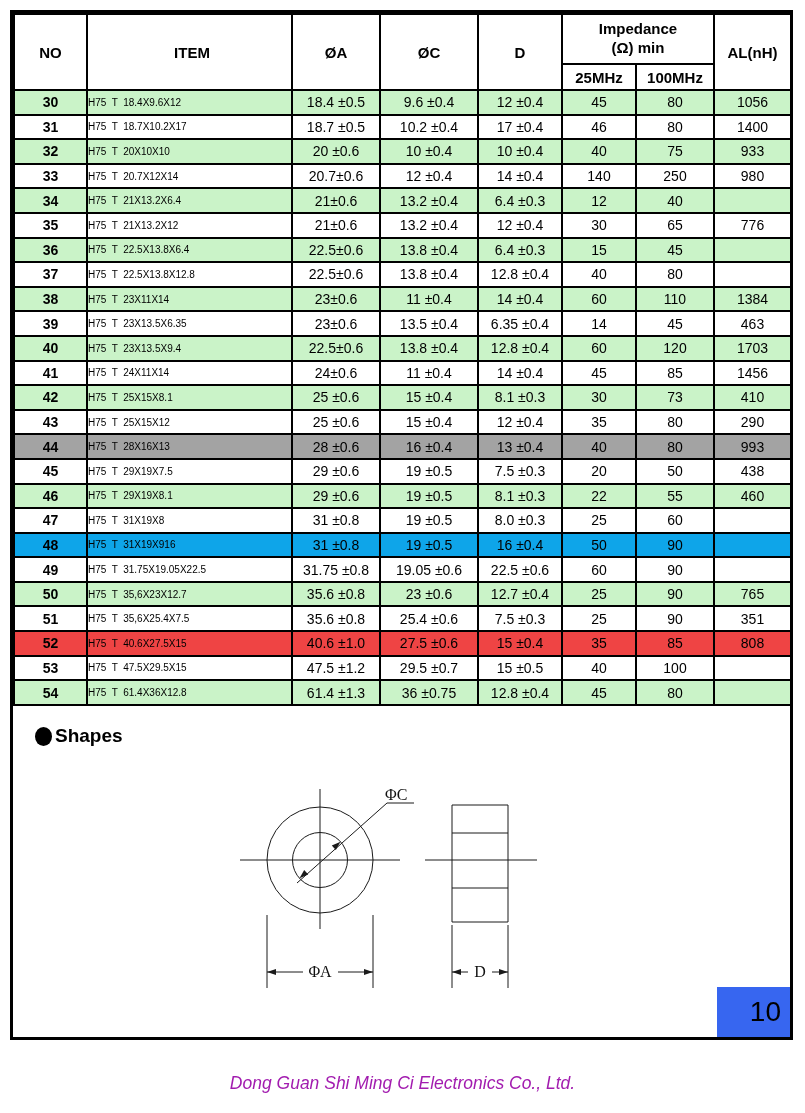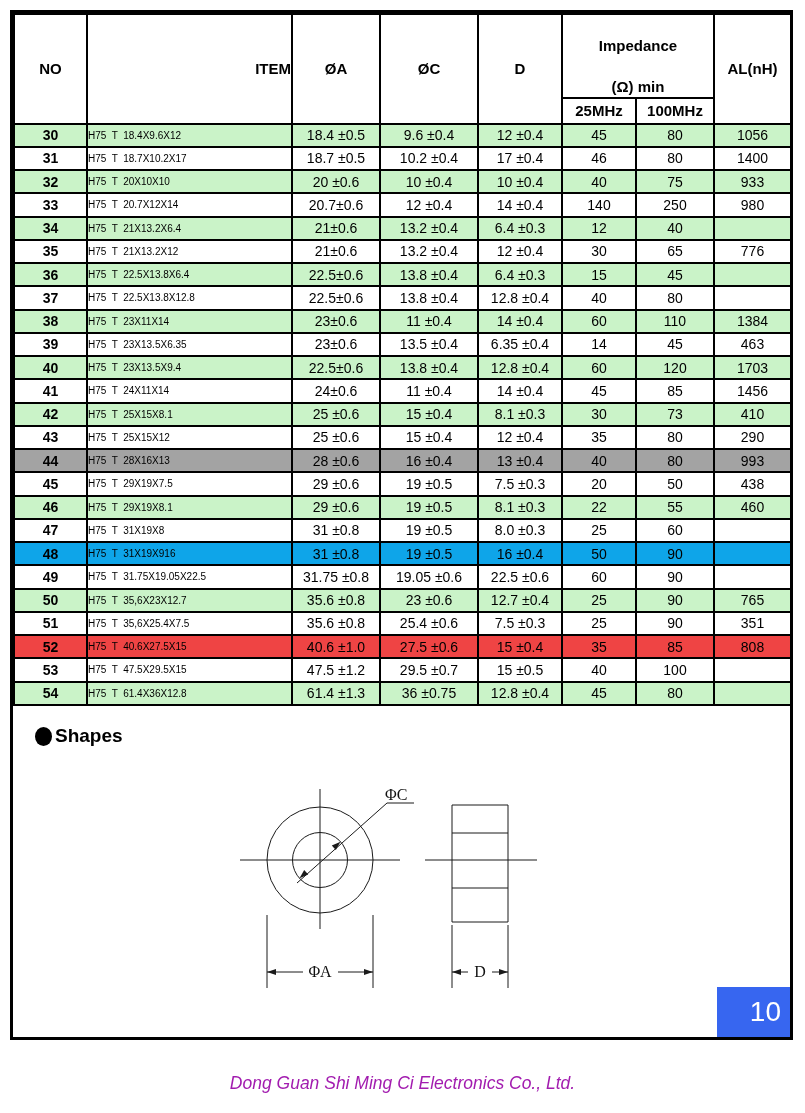--- a/index.html
+++ b/index.html
@@ -6,36 +6,36 @@
   .page{position:relative;width:805px;height:1113px;background:#fff;
         font-family:"Liberation Sans",sans-serif;color:#000;overflow:hidden;}
   .frame{position:absolute;left:10px;top:10px;width:783px;height:1030px;
          border:3px solid #000;box-sizing:border-box;background:#fff;}
   
   table.spec{border-collapse:collapse;table-layout:fixed;width:777px;height:693px;}
   table.spec th, table.spec td{border:2px solid #000;padding:0;overflow:hidden;}
   thead th{font-weight:bold;font-size:15px;text-align:center;vertical-align:middle;background:#fff;}
   thead tr.main{height:50px;}
   thead tr.sub{height:26px;}
-  thead th.th-item{text-align:right;padding-left:5px;}
+  thead th.th-item{text-align:center;padding-left:5px;}
   td.c-no{font-weight:bold;font-size:14px;text-align:center;}
   td.c-item{font-size:10px;text-align:left;padding-left:4px;white-space:pre;}
   td.c-val{font-size:14px;text-align:center;}
-  .imp-l1,.imp-l2{line-height:1.25;margin-top:22px;}
+  .imp-l1,.imp-l2{line-height:1.25;}
   
   .shapes-head{position:absolute;left:22px;top:712px;display:flex;align-items:center;gap:3px;}
   .shapes-bullet{width:17px;height:19px;background:#000;border-radius:50%;}
   .shapes-title{font-weight:bold;font-size:19px;}
   svg.drawing{position:absolute;left:220px;top:775px;}
   svg.drawing *{vector-effect:non-scaling-stroke;}
   .dim-label{font-family:"Liberation Serif",serif;font-size:16px;fill:#111;}
   
   .pagebox{position:absolute;left:717px;top:987px;width:73px;height:50px;
            background:#3766F0;display:flex;align-items:center;justify-content:flex-end;}
-  .pagebox span{font-size:28px;color:#ffffff;padding-right:9px;}
+  .pagebox span{font-size:28px;color:#000000;padding-right:9px;}
   
   .footer{position:absolute;left:0;top:1073px;width:100%;text-align:center;
           font-style:italic;font-size:17.5px;color:#a21caf;}
 </style>
 </head>
 <body>
 
 <div class="page">
 
   <div class="frame">

